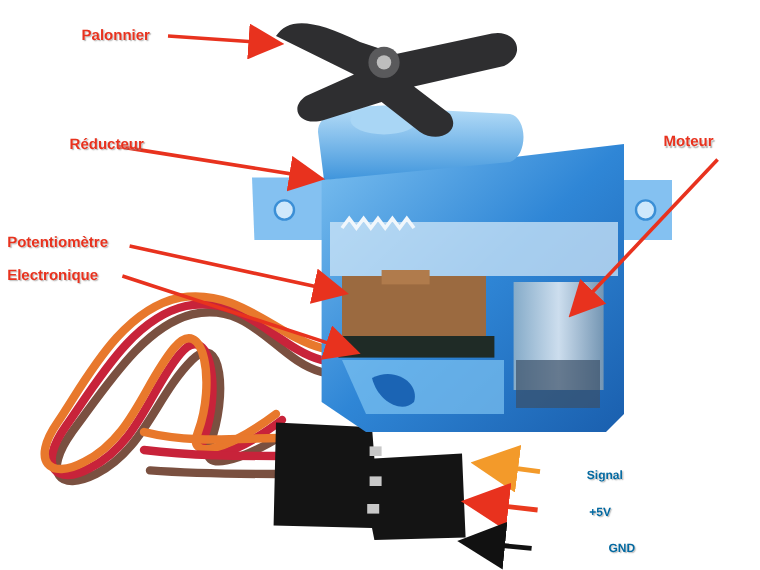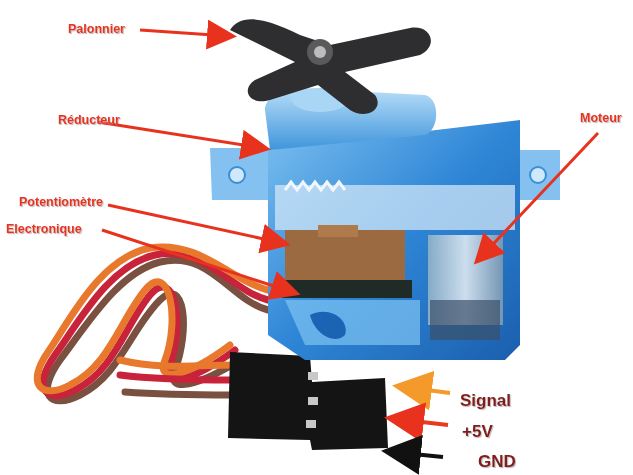--- a/index.html
+++ b/index.html
@@ -3,21 +3,21 @@
   <meta charset="utf-8">
   <style>
     html, body { margin: 0; padding: 0; background: #ffffff; }
     body { width: 633px; height: 475px; position: relative; overflow: hidden; font-family: "Liberation Sans", sans-serif; }
     .stage { position: absolute; left: 0; top: 0; width: 633px; height: 475px; }
     .label {
       position: absolute; font-weight: bold; font-size: 12.5px; white-space: nowrap;
       text-shadow: 0 0 2px #fff, 1px 1px 1px rgba(0,0,0,0.35);
     }
     .label.red { color: #e8321e; }
-    .label.black { color: #7f1d1d; font-size: 17px; }
+    .label.black { color: #0369a1; font-size: 10px; margin-left: 29px; }
     svg { position: absolute; left: 0; top: 0; }
   </style>
 </head>
 <body>
 
 <div class="stage">
   <svg width="633" height="475" viewBox="0 0 633 475">
     <defs>
       <linearGradient id="caseGrad" x1="0" y1="0" x2="1" y2="1">
         <stop offset="0" stop-color="#7cc0f0"></stop>
@@ -101,20 +101,20 @@
       <line x1="102" y1="230" x2="292" y2="292" stroke="#e8321e" marker-end="url(#ah-red)"></line>
       <line x1="598" y1="133" x2="480" y2="258" stroke="#e8321e" marker-end="url(#ah-red)"></line>
       <line x1="450" y1="393" x2="404" y2="387" stroke="#f39a2a" stroke-width="4" marker-end="url(#ah-orange)"></line>
       <line x1="448" y1="425" x2="396" y2="419" stroke="#ea3a1e" stroke-width="4" marker-end="url(#ah-red)"></line>
       <line x1="443" y1="457" x2="393" y2="452" stroke="#111" stroke-width="4" marker-end="url(#ah-black)"></line>
     </g>
   </svg>
 
   <div class="label red" style="left:68px; top:22px;">Palonnier</div>
   <div class="label red" style="left:22px; top:113px;padding-left:36px;">Réducteur</div>
-  <div class="label red" style="left:19px; top:195px;">Potentiomètre</div>
+  <div class="label red" style="left:6px; top:195px;">Potentiomètre</div>
   <div class="label red" style="left:6px; top:222px;">Electronique</div>
-  <div class="label red" style="left:580px; top:111px;">Moteur</div>
+  <div class="label red" style="left:553px; top:111px;">Moteur</div>
 
   <div class="label black" style="left:460px; top:391px;">Signal</div>
   <div class="label black" style="left:462px; top:422px;">+5V</div>
   <div class="label black" style="left:478px; top:452px;">GND</div>
 </div>
 
 </body></html>

